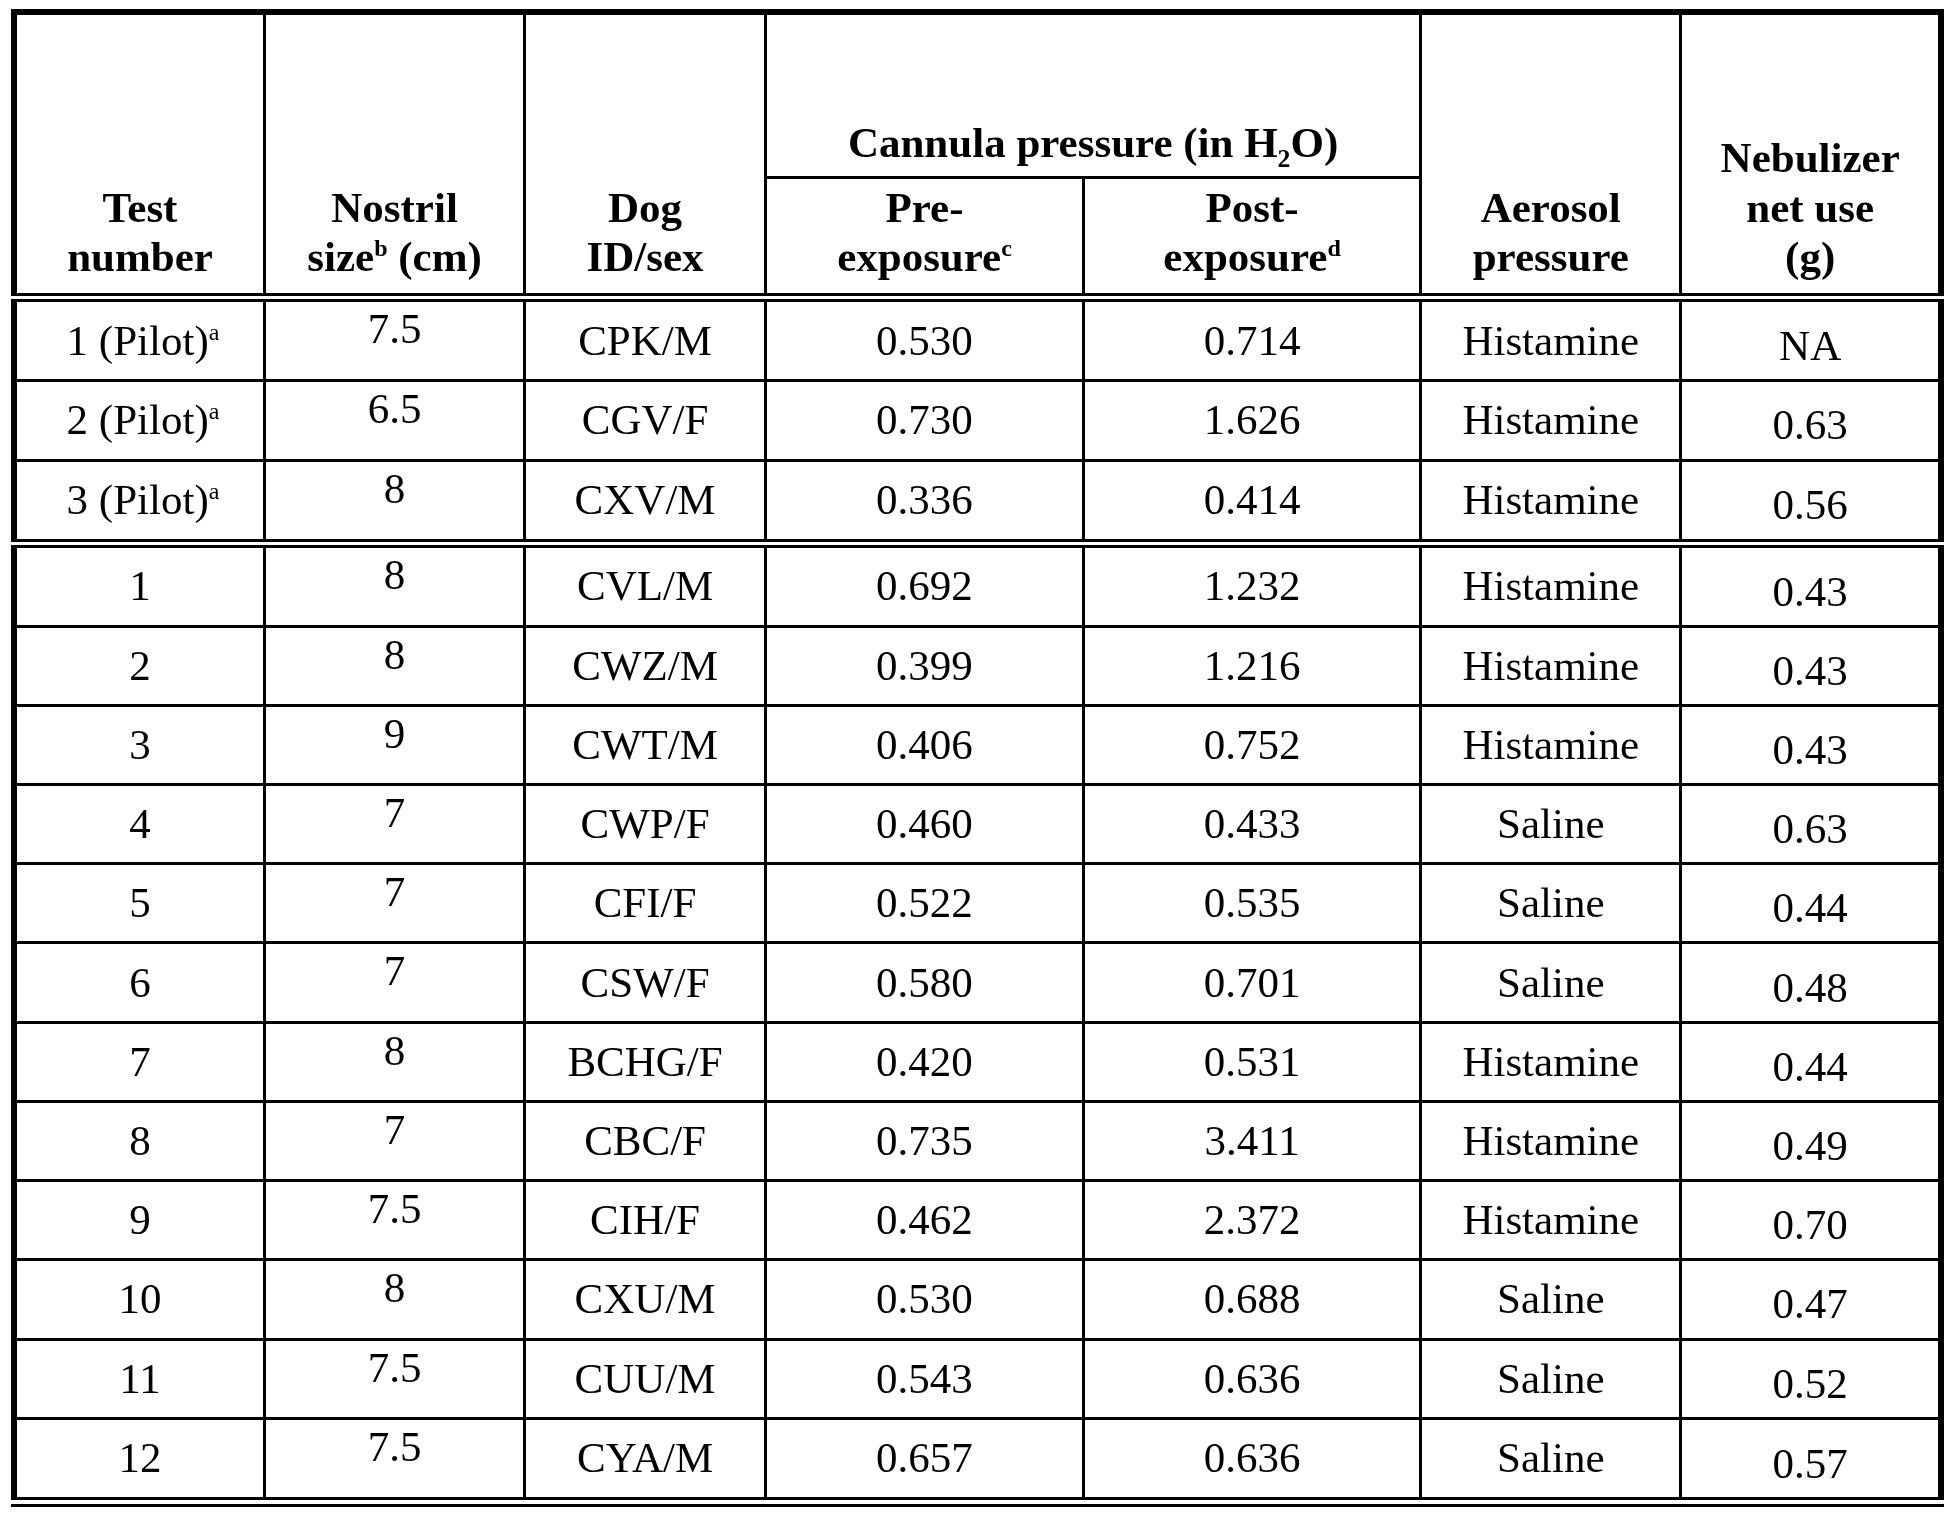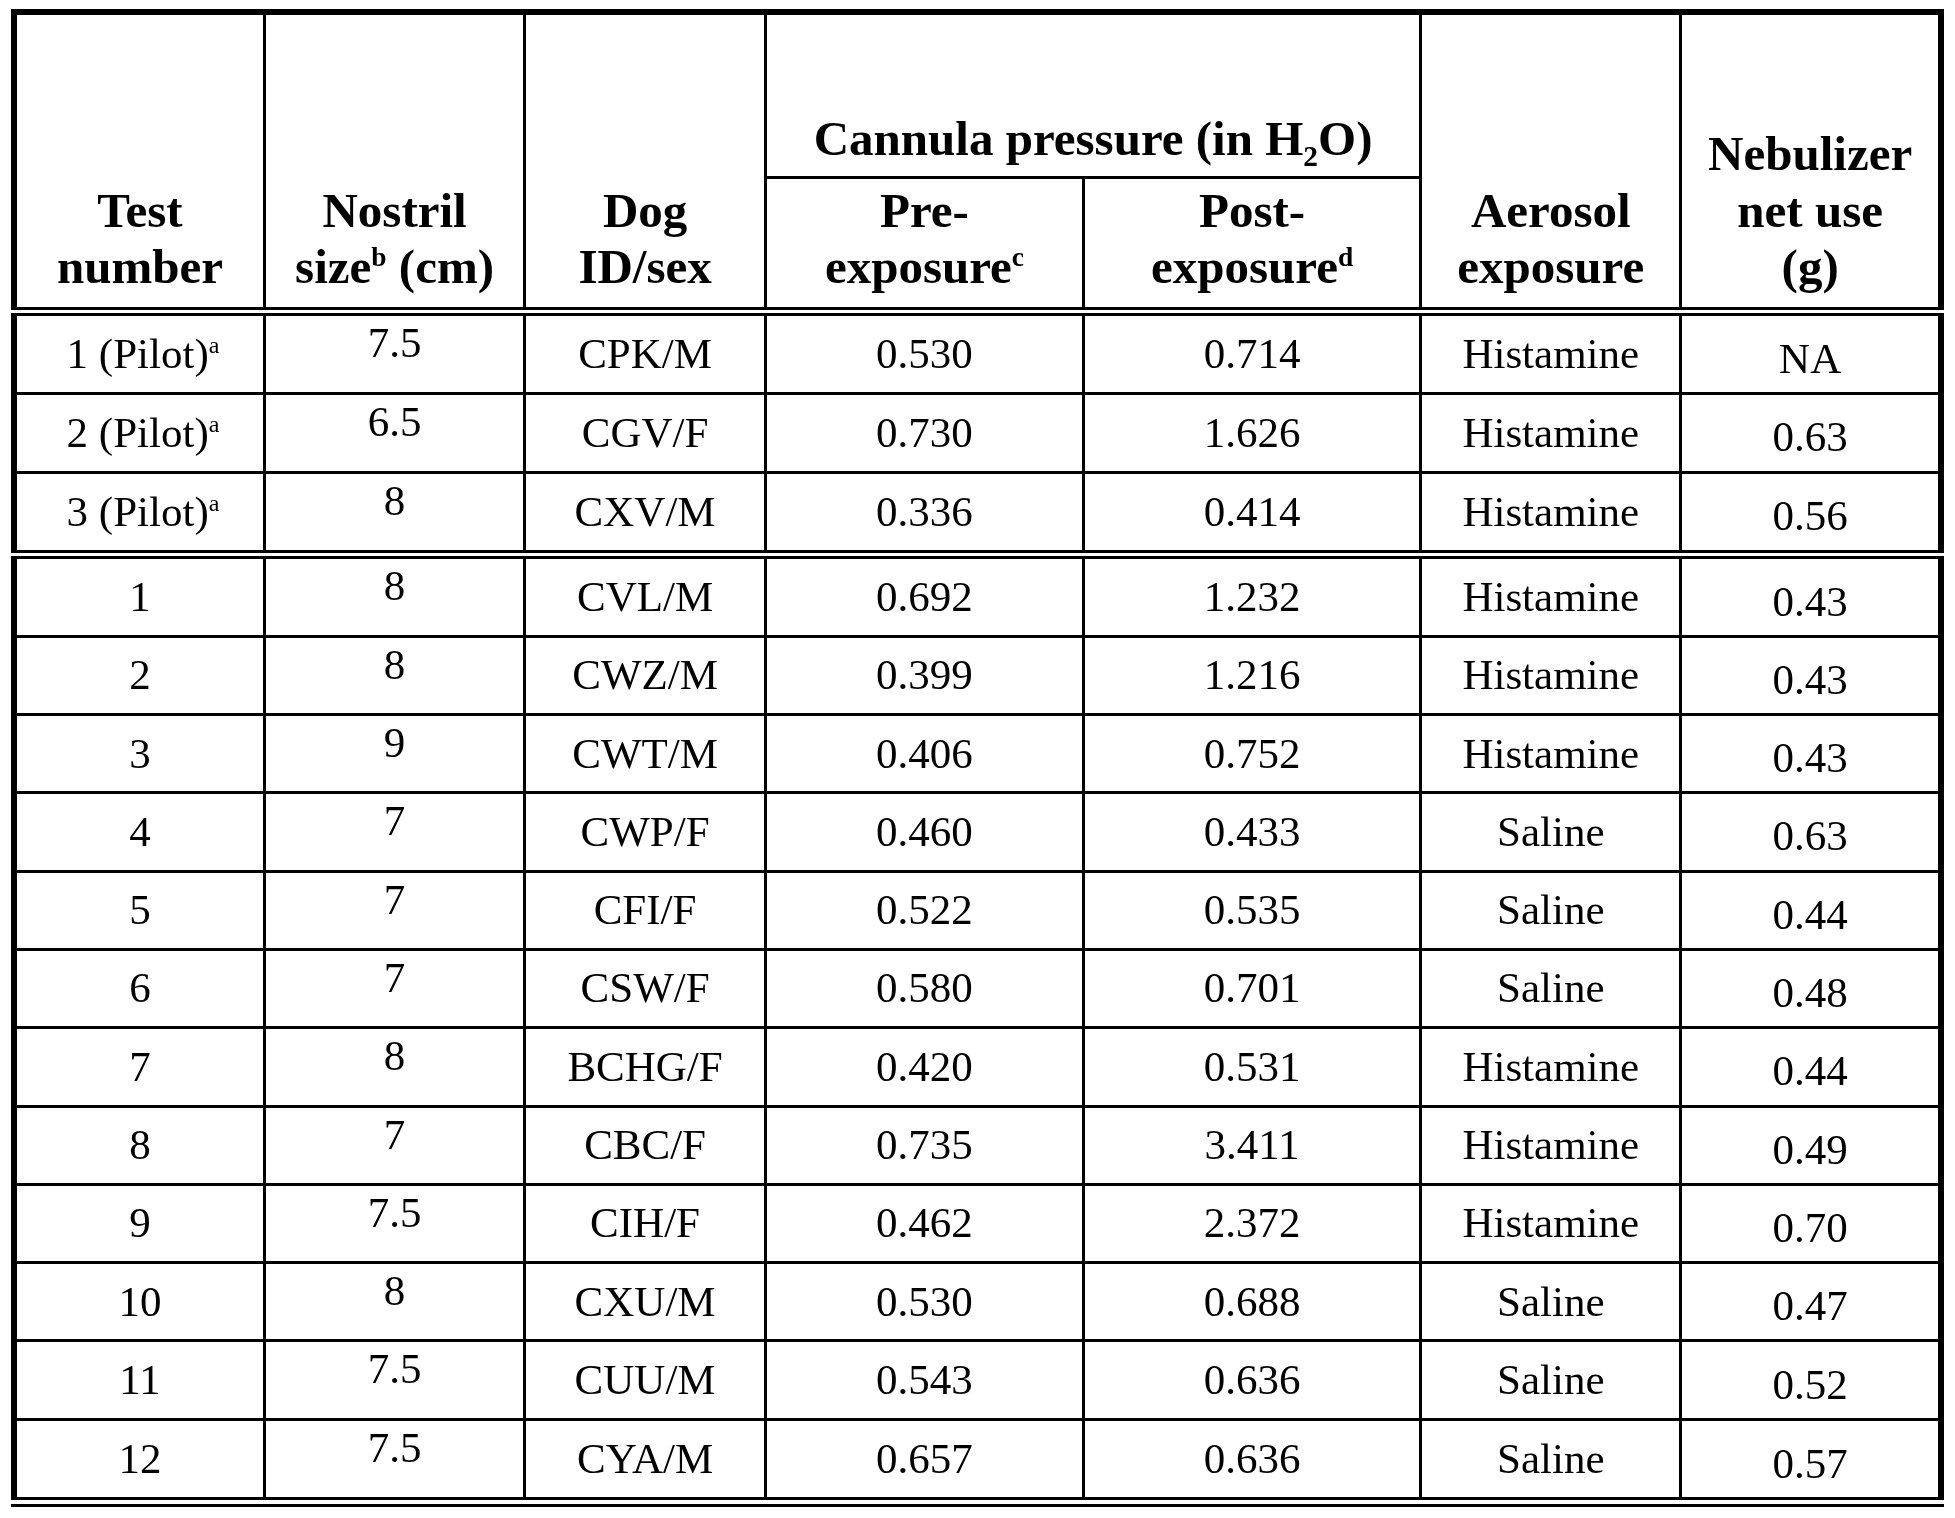--- a/index.html
+++ b/index.html
@@ -25,21 +25,21 @@
 
   col.c-test    { width: 13%;   }
   col.c-nostril { width: 13.5%; }
   col.c-dog     { width: 12.5%; }
   col.c-pre     { width: 16.5%; }
   col.c-post    { width: 17.5%; }
   col.c-aerosol { width: 13.5%; }
   col.c-neb     { width: 13.5%; }
 
   thead th {
-    font-size: 49px;
+    font-size: 43px;
     font-weight: bold;
     text-align: center;
     vertical-align: bottom;
     padding: 4px 6px 12px 6px;
     line-height: 1.15;
   }
   tr.hdr-top { height: 165px; }
   tr.hdr-sub { height: 108px; }
   th.hdr-bottom { border-bottom: 9px double #000; }
   th.cannula { vertical-align: bottom; padding-bottom: 8px; }
@@ -82,21 +82,21 @@
       <th rowspan="2" class="hdr-bottom">
         <span class="hline">Nostril</span>
         <span class="hline"><span>size</span><sup>b</sup><span> (cm)</span></span>
       </th>
       <th rowspan="2" class="prelines hdr-bottom">Dog
 ID/sex</th>
       <th colspan="2" class="cannula">
         <span>Cannula pressure (in H</span><sub>2</sub><span>O)</span>
       </th>
       <th rowspan="2" class="prelines hdr-bottom">Aerosol
-exposure</th>
+pressure</th>
       <th rowspan="2" class="prelines hdr-bottom">Nebulizer
 net use
 (g)</th>
     </tr>
     <tr class="hdr-sub">
       <th class="hdr-bottom">
         <span class="hline">Pre-</span>
         <span class="hline"><span>exposure</span><sup>c</sup></span>
       </th>
       <th class="hdr-bottom">

